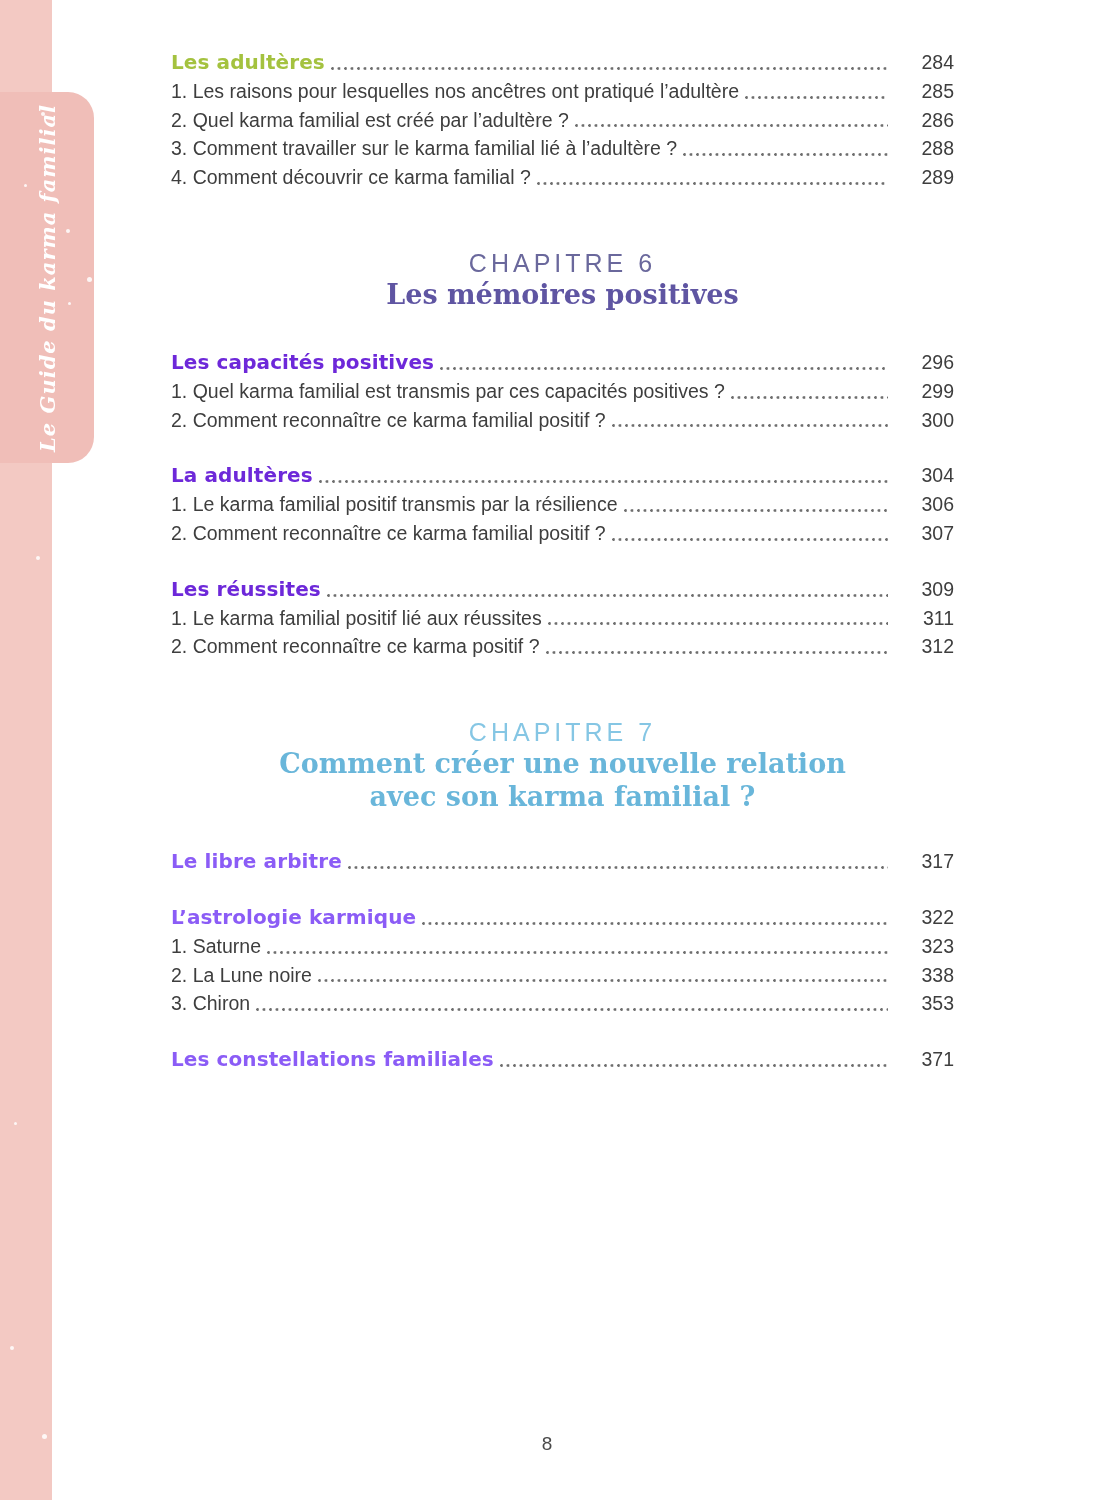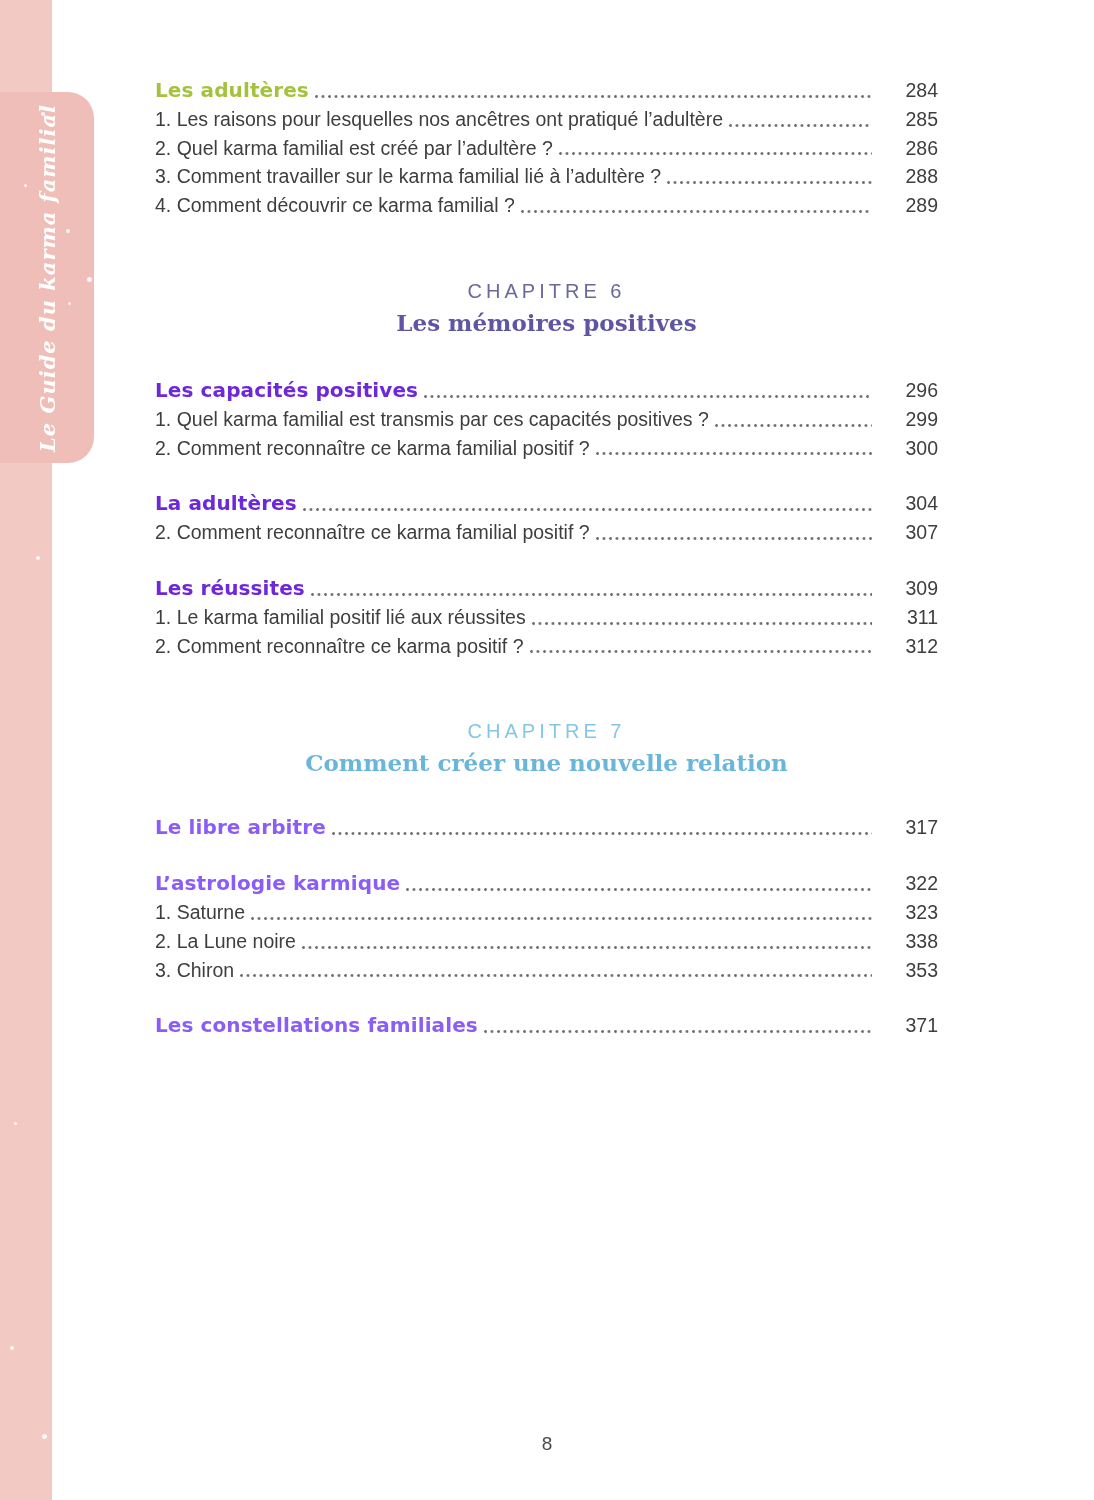--- a/index.html
+++ b/index.html
@@ -32,22 +32,22 @@
     font-size:21px;
     letter-spacing:1px;
     white-space:nowrap;
   }
   .sparkle{
     position:absolute;border-radius:50%;
     background:rgba(255,255,255,.85);
   }
   
   .content{
-    position:absolute;left:155px;top:0;width:783px;
-    padding-top:76px;
+    position:absolute;left:171px;top:0;width:783px;
+    padding-top:48px;
   }
   .row{
     display:flex;
     font-size:19.5px;
     line-height:28.8px;
     color:#3e3e3e;
   }
   .row .lbl{white-space:nowrap;}
   .leader{
     flex:1 1 auto;min-width:14px;
@@ -67,28 +67,28 @@
   }
   .green .lbl{color:#a4c23f;}
   .purple .lbl{color:#6d28d9;}
   .blue .lbl{color:#8b5cf6;}
   .group{margin-bottom:27px;}
   
   .chapter{text-align:center;}
   .chapter .kicker{
     font-family:"Liberation Sans", sans-serif;
     font-weight:normal;
-    font-size:20px;
+    font-size:25px;
     letter-spacing:4px;
     line-height:30px;
   }
   .chapter .title{
     font-family:"DejaVu Serif", serif;
     font-weight:bold;
-    font-size:23px;
+    font-size:27px;
     line-height:34px;
   }
   .ch6{margin:56px 0 36px 0;}
   .ch6 .kicker{color:#6a689c;}
   .ch6 .title{color:#5f55a2;}
   .ch7{margin:56px 0 34px 0;}
   .ch7 .kicker{color:#85c6e4;}
   .ch7 .title{color:#69b6da;line-height:33px;}
   
   .folio{
@@ -166,20 +166,25 @@
     </div>
   </section>
 
   <section class="group">
     <div class="row h purple">
       <span class="lbl">La adultères</span>
       <span class="leader"></span>
       <span class="pg">304</span>
     </div>
     <div class="row">
+      <span class="lbl">1. Le karma familial positif transmis par la résilience</span>
+      <span class="leader"></span>
+      <span class="pg">306</span>
+    </div>
+    <div class="row">
       <span class="lbl">2. Comment reconnaître ce karma familial positif ?</span>
       <span class="leader"></span>
       <span class="pg">307</span>
     </div>
   </section>
 
   <section class="group">
     <div class="row h purple">
       <span class="lbl">Les réussites</span>
       <span class="leader"></span>
@@ -193,20 +198,21 @@
     <div class="row">
       <span class="lbl">2. Comment reconnaître ce karma positif ?</span>
       <span class="leader"></span>
       <span class="pg">312</span>
     </div>
   </section>
 
   <div class="chapter ch7">
     <div class="kicker">CHAPITRE 7</div>
     <div class="title">Comment créer une nouvelle relation</div>
+    <div class="title">avec son karma familial ?</div>
   </div>
 
   <section class="group">
     <div class="row h blue">
       <span class="lbl">Le libre arbitre</span>
       <span class="leader"></span>
       <span class="pg">317</span>
     </div>
   </section>
 

